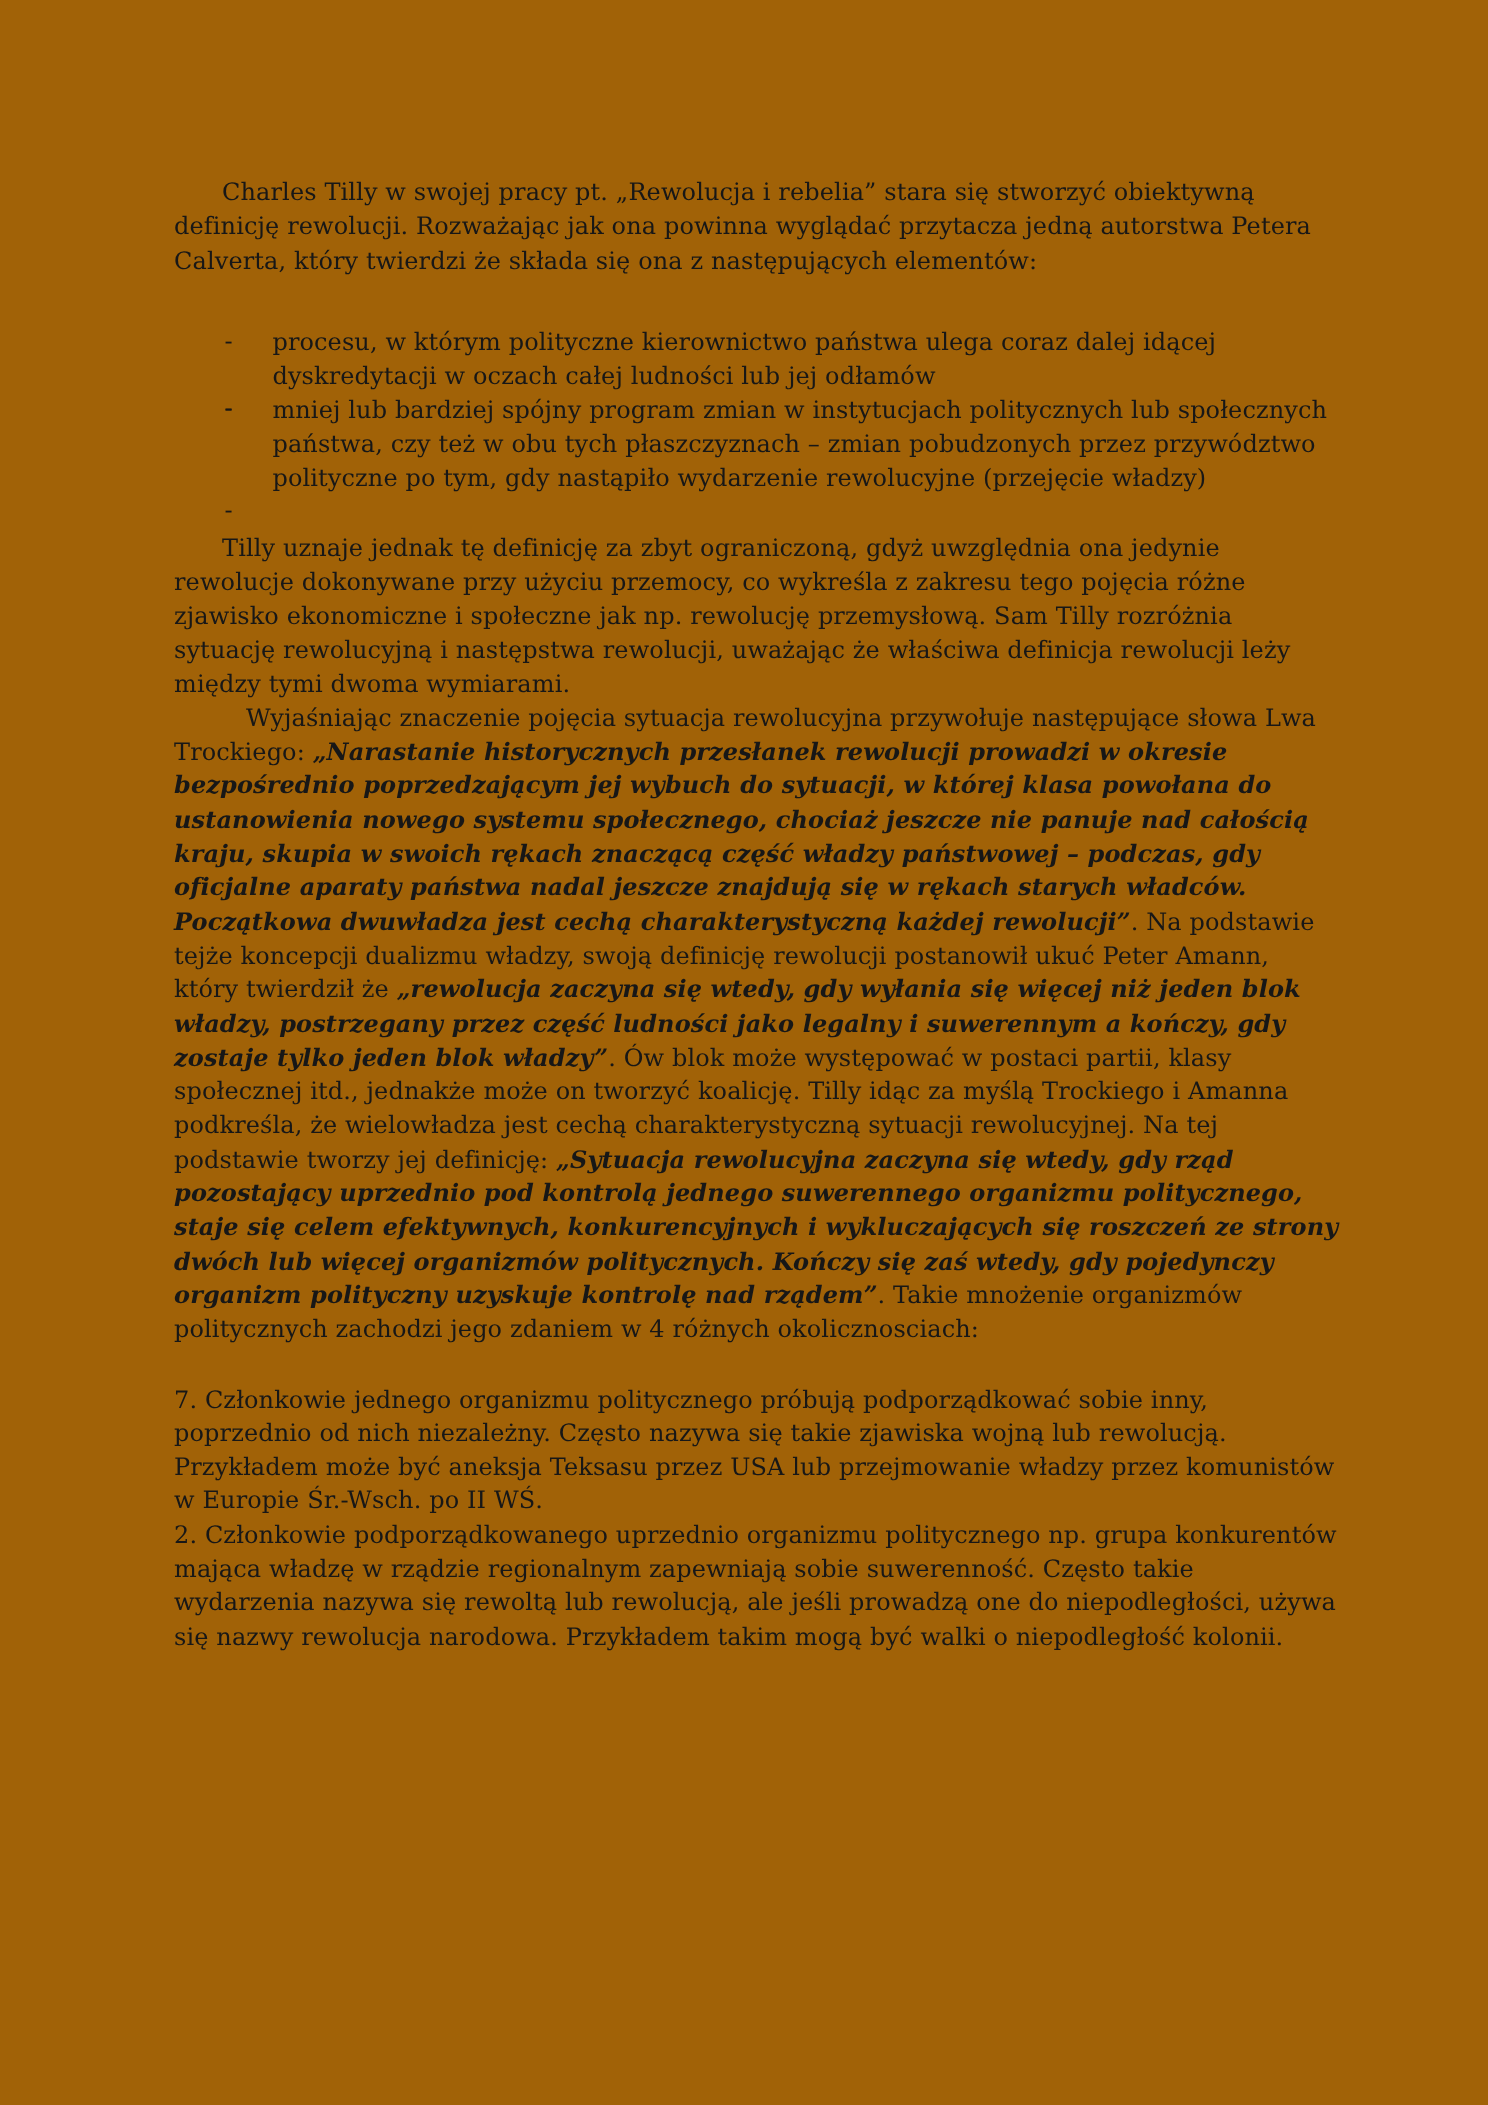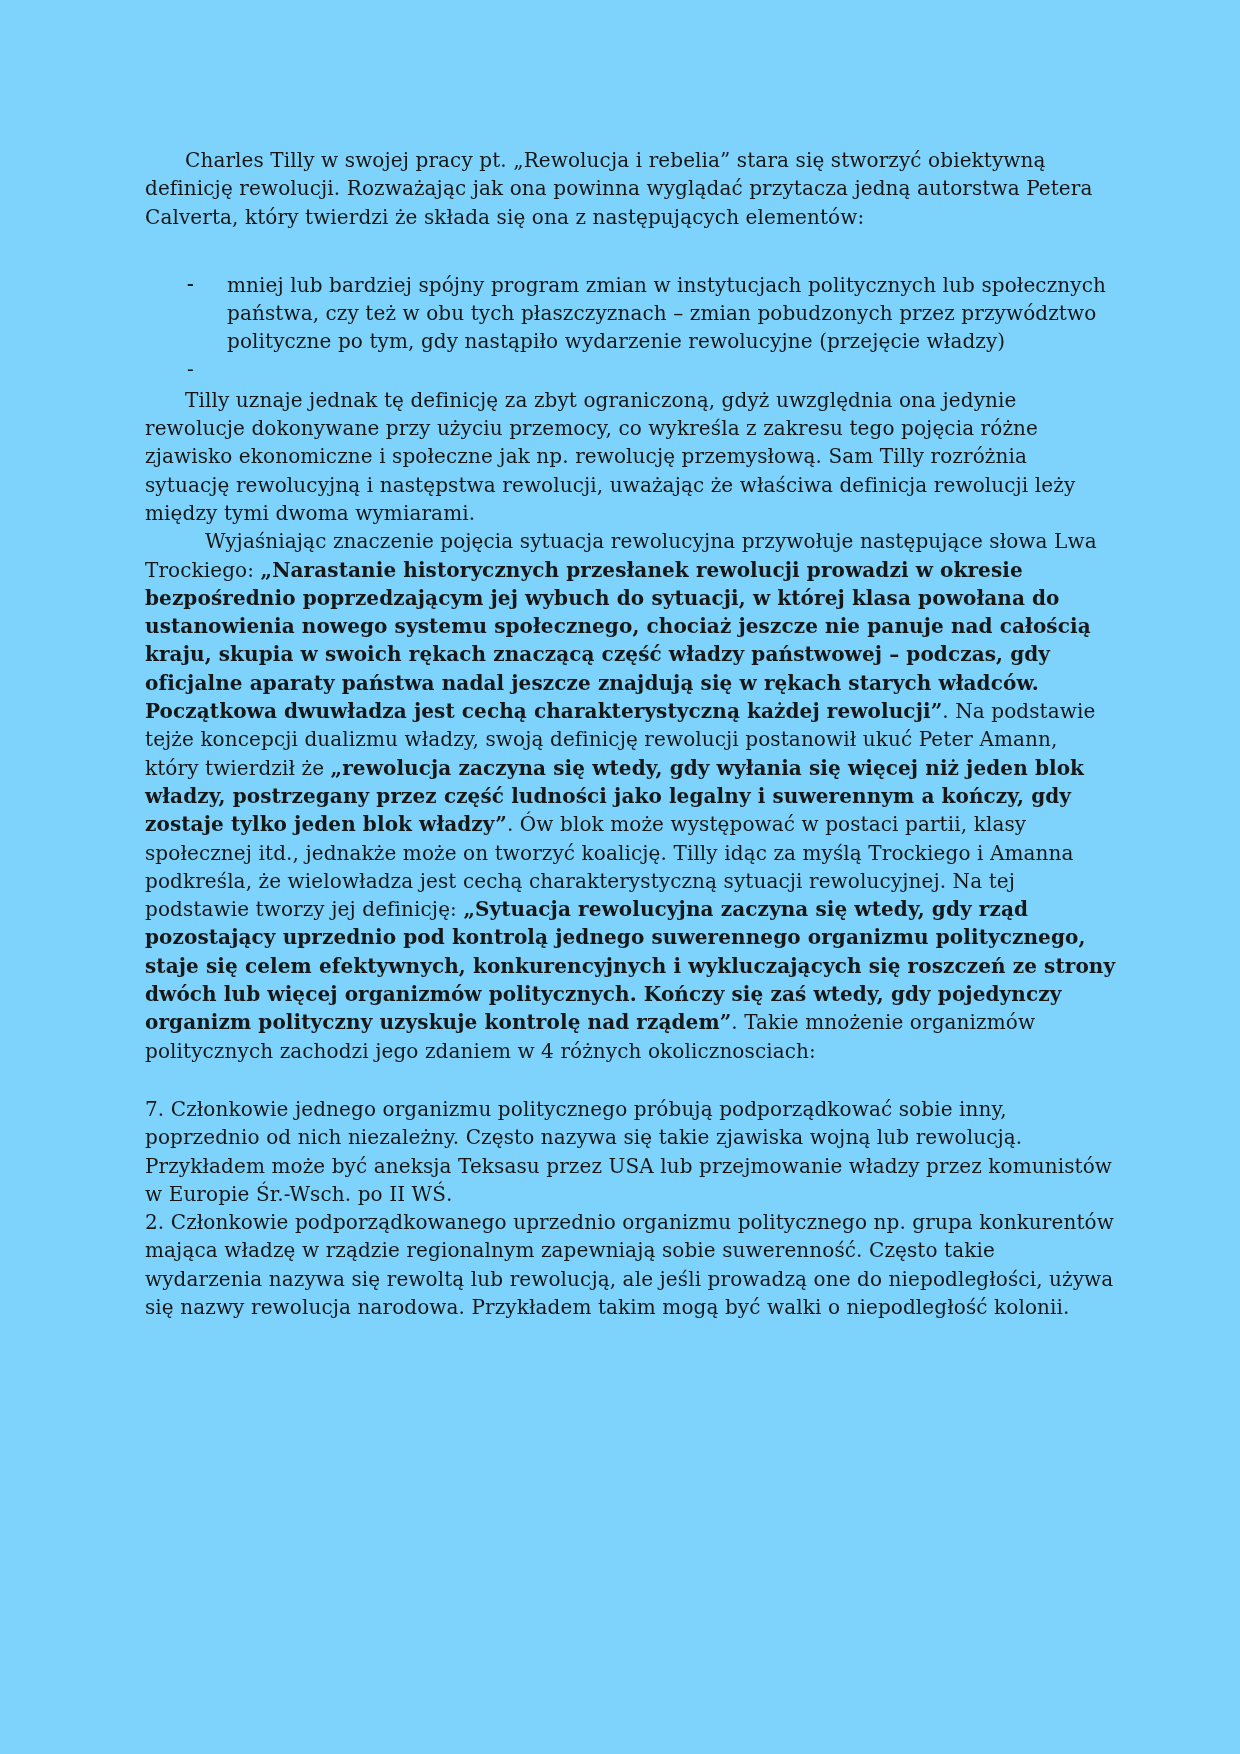--- a/index.html
+++ b/index.html
@@ -17,37 +17,37 @@
     line-height:28.3px;
     color:#171717;
     text-align:left;
     letter-spacing:0.1px;
   }
   .para{margin:0;}
   .indent-none{text-indent:0;}
   .indent-small{text-indent:40px;}
   .indent-large{text-indent:60px;}
   .plain{font-style:normal;font-weight:normal;}
-  .quote{font-weight:bold;}
+  .quote{font-style:italic;font-weight:bold;}
   .dash-list{margin:0;}
   .dash-item{position:relative;padding-left:82px;}
   .dash{position:absolute;left:42px;top:-1px;}
   .spacer{width:100%;}
   .spacer.large{height:40px;}
   .spacer.medium{height:30px;}
 </style>
 </head>
 <body>
 
-<div class="page" style="background: #7dd3fc;">
+<div class="page" style="background: #a16207;">
   <div class="content" style="color: rgb(23, 23, 23);">
       <p class="para indent-small"><span class="plain">Charles Tilly w swojej pracy pt. „Rewolucja i rebelia” stara się stworzyć obiektywną definicję rewolucji. Rozważając jak ona powinna wyglądać przytacza jedną autorstwa Petera Calverta, który twierdzi że składa się ona z następujących elementów:</span></p>
       <div class="spacer large"></div>
       <div class="dash-list">
-        <div class="dash-item"><span class="dash">-</span></div>
+        <div class="dash-item"><span class="dash">-</span><span><span class="plain">procesu, w którym polityczne kierownictwo państwa ulega coraz dalej idącej dyskredytacji w oczach całej ludności lub jej odłamów</span></span></div>
         <div class="dash-item"><span class="dash">-</span></div>
         <div class="dash-item"><span class="dash">-</span><span><span class="plain">mniej lub bardziej spójny program zmian w instytucjach politycznych lub społecznych państwa, czy też w obu tych płaszczyznach – zmian pobudzonych przez przywództwo polityczne po tym, gdy nastąpiło wydarzenie rewolucyjne (przejęcie władzy)</span></span></div>
         <div class="dash-item"><span class="dash">-</span></div>
       </div>
       <div class="spacer medium"></div>
       <p class="para indent-small"><span class="plain">Tilly uznaje jednak tę definicję za zbyt ograniczoną, gdyż uwzględnia ona jedynie rewolucje dokonywane przy użyciu przemocy, co wykreśla z zakresu tego pojęcia różne zjawisko ekonomiczne i społeczne jak np. rewolucję przemysłową. Sam Tilly rozróżnia sytuację rewolucyjną i następstwa rewolucji, uważając że właściwa definicja rewolucji leży między tymi dwoma wymiarami.</span></p>
       <p class="para indent-large"><span class="plain">Wyjaśniając znaczenie pojęcia sytuacja rewolucyjna przywołuje następujące słowa Lwa Trockiego: </span><span class="quote">„Narastanie historycznych przesłanek rewolucji prowadzi w okresie bezpośrednio poprzedzającym jej wybuch do sytuacji, w której klasa powołana do ustanowienia nowego systemu społecznego, chociaż jeszcze nie panuje nad całością kraju, skupia w swoich rękach znaczącą część władzy państwowej – podczas, gdy oficjalne aparaty państwa nadal jeszcze znajdują się w rękach starych władców. Początkowa dwuwładza jest cechą charakterystyczną każdej rewolucji”</span><span class="plain">. Na podstawie tejże koncepcji dualizmu władzy, swoją definicję rewolucji postanowił ukuć Peter Amann, który twierdził że </span><span class="quote">„rewolucja zaczyna się wtedy, gdy wyłania się więcej niż jeden blok władzy, postrzegany przez część ludności jako legalny i suwerennym a kończy, gdy zostaje tylko jeden blok władzy”</span><span class="plain">. Ów blok może występować w postaci partii, klasy społecznej itd., jednakże może on tworzyć koalicję. Tilly idąc za myślą Trockiego i Amanna podkreśla, że wielowładza jest cechą charakterystyczną sytuacji rewolucyjnej. Na tej podstawie tworzy jej definicję: </span><span class="quote">„Sytuacja rewolucyjna zaczyna się wtedy, gdy rząd pozostający uprzednio pod kontrolą jednego suwerennego organizmu politycznego, staje się celem efektywnych, konkurencyjnych i wykluczających się roszczeń ze strony dwóch lub więcej organizmów politycznych. Kończy się zaś wtedy, gdy pojedynczy organizm polityczny uzyskuje kontrolę nad rządem”</span><span class="plain">. Takie mnożenie organizmów politycznych zachodzi jego zdaniem w 4 różnych okolicznosciach:</span></p>
       <div class="spacer medium"></div>
       <p class="para indent-none"><span class="plain">7. Członkowie jednego organizmu politycznego próbują podporządkować sobie inny, poprzednio od nich niezależny. Często nazywa się takie zjawiska wojną lub rewolucją. Przykładem może być aneksja Teksasu przez USA lub przejmowanie władzy przez komunistów w Europie Śr.-Wsch. po II WŚ.</span></p>
       <p class="para indent-none"><span class="plain">2. Członkowie podporządkowanego uprzednio organizmu politycznego np. grupa konkurentów mająca władzę w rządzie regionalnym zapewniają sobie suwerenność. Często takie wydarzenia nazywa się rewoltą lub rewolucją, ale jeśli prowadzą one do niepodległości, używa się nazwy rewolucja narodowa. Przykładem takim mogą być walki o niepodległość kolonii.</span></p>

